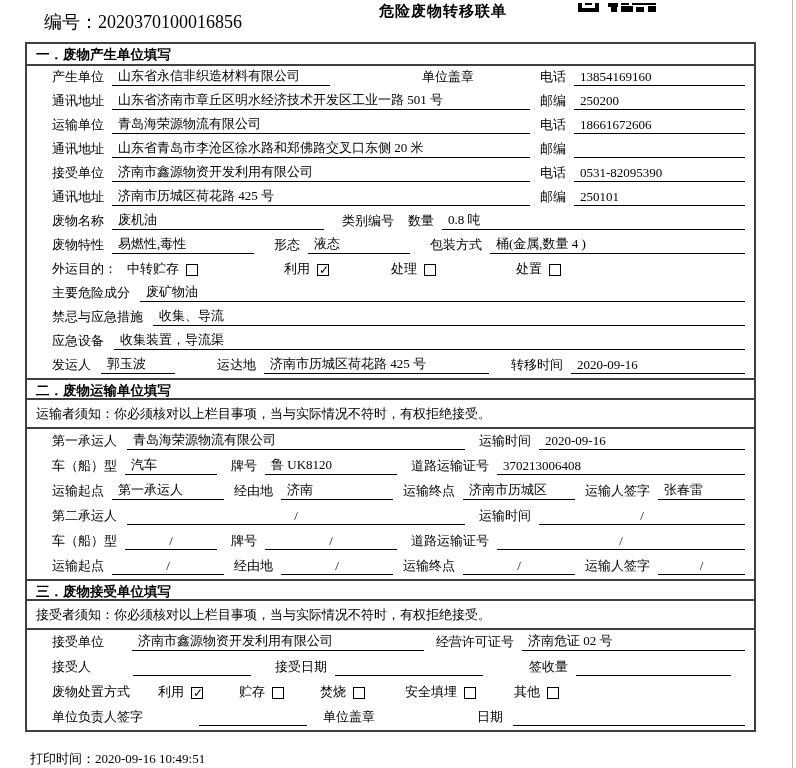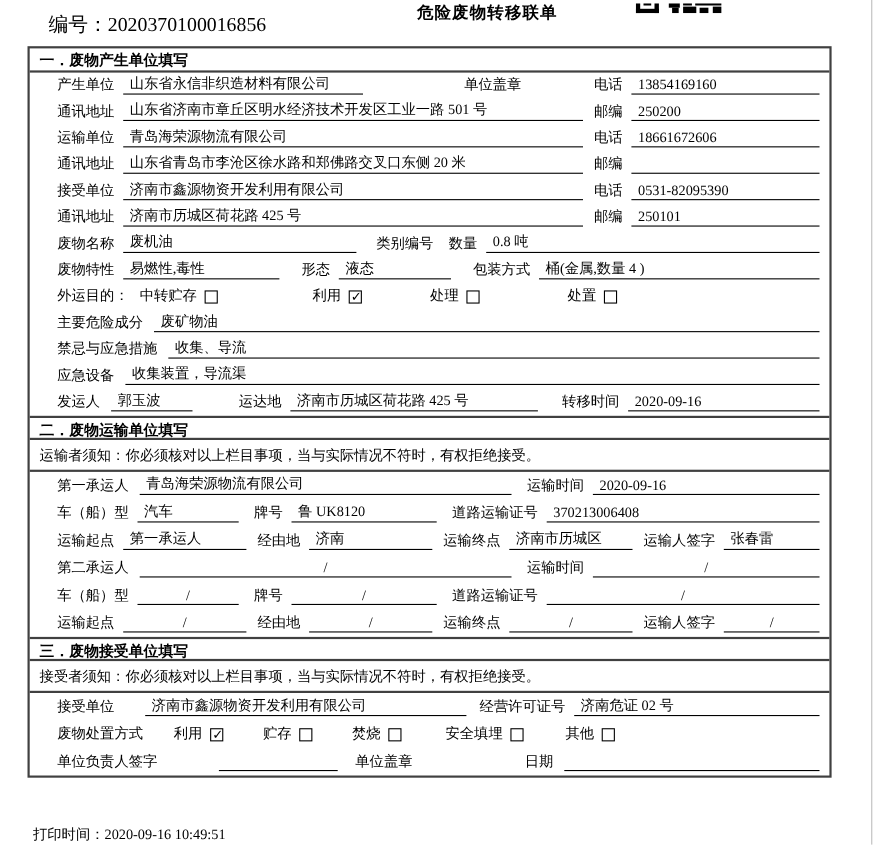--- a/index.html
+++ b/index.html
@@ -283,20 +283,28 @@
 
     <div class="notice">接受者须知：你必须核对以上栏目事项，当与实际情况不符时，有权拒绝接受。</div>
 
     <div class="row">
       <span class="lbl">接受单位</span>
       <span class="val w292 ml28">济南市鑫源物资开发利用有限公司</span>
       <span class="lbl ml12">经营许可证号</span>
       <span class="val fill ml8">济南危证 02 号</span>
     </div>
 
+    <div class="row">
+      <span class="lbl">接受人</span>
+      <span class="val w118 ml42"></span>
+      <span class="lbl ml24">接受日期</span>
+      <span class="val w148 ml8"></span>
+      <span class="lbl ml46">签收量</span>
+      <span class="val fill ml8 mr14"></span>
+    </div>
 
     <div class="row">
       <span class="lbl">废物处置方式</span>
       <span class="opt ml28">
         <span>利用</span>
         <span class="checkbox checked"></span>
       </span>
       <span class="opt ml36">
         <span>贮存</span>
         <span class="checkbox"></span>

